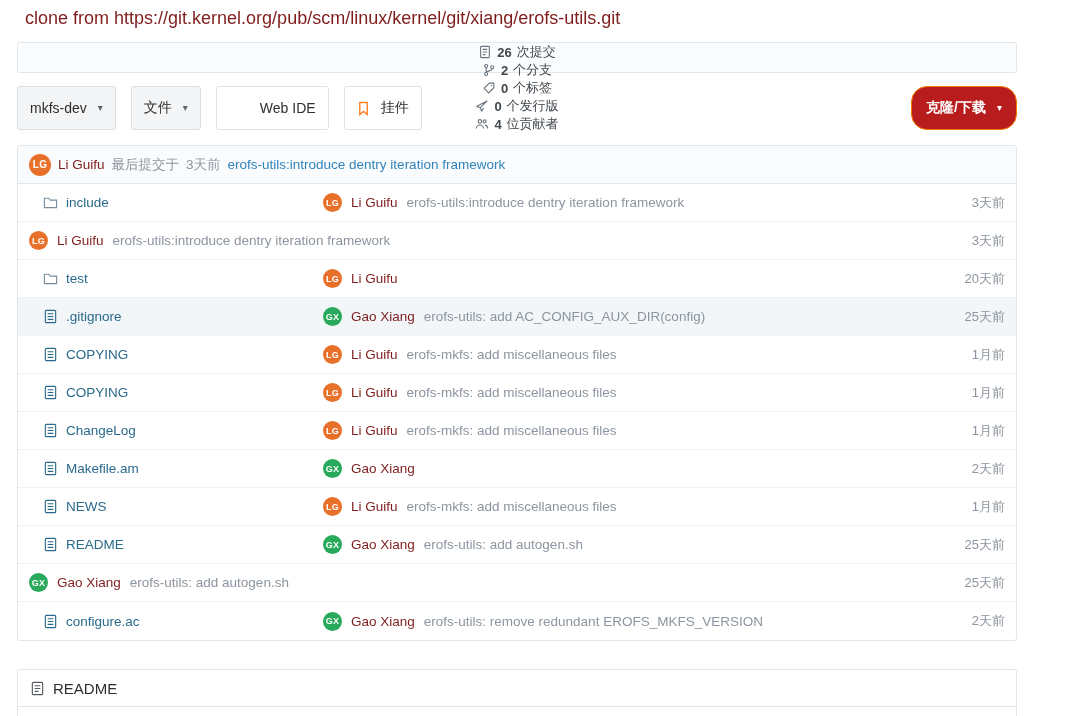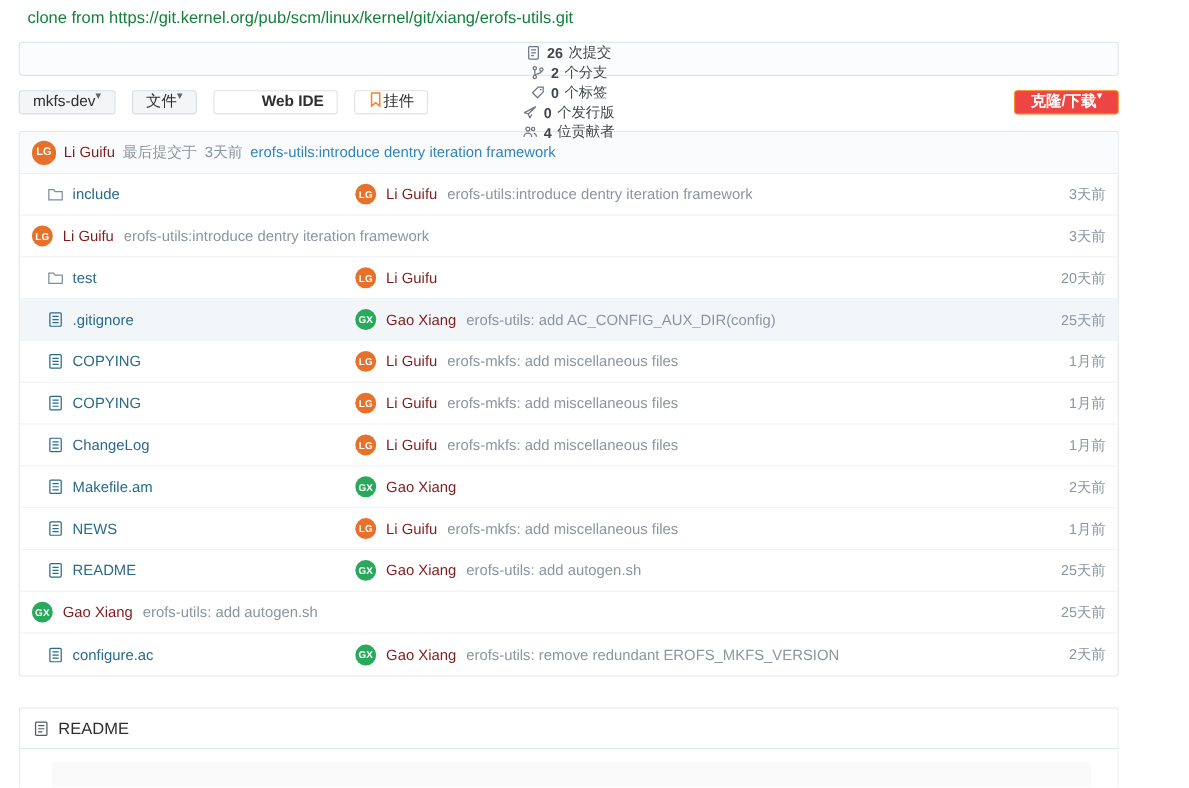--- a/index.html
+++ b/index.html
@@ -4,49 +4,49 @@
 <style>
   * { box-sizing: border-box; }
   html,body { margin:0; padding:0; }
   body {
     width:1081px; height:716px; overflow:hidden;
     background:#fff; color:#2e2e2e;
     font-family:"Liberation Sans","DejaVu Sans",sans-serif;
     font-size:14px;
   }
   a { cursor:pointer; }
-  .clone-line { padding:8px 0 0 25px; font-size:15px; color:#15803d; }
+  .clone-line { padding:8px 0 0 25px; font-size:18px; color:#7f1d1d; }
   .wrap { margin:0 17px; width:1000px; }
 
   
   .stats-bar {
     margin-top:13px; height:31px;
     display:flex; align-items:stretch;
     border:1px solid #e1e6ea; border-radius:3px; background:#fbfcfd;flex-direction:column;
   }
   .stat {
     flex:1; display:flex; align-items:center; justify-content:center; gap:5px;
     font-size:13px; color:#40464d; text-decoration:none;
   }
   .stat b { font-weight:700; }
   .stat-icon svg, .tree-icon svg, .bm-icon svg, .doc-icon svg { display:block; }
 
   
   .toolbar { margin-top:13px; display:flex; align-items:center; gap:15px; }
   .btn {
-    display:inline-flex; gap:0; height:22px; padding:0 12px;
+    display:inline-flex; align-items:center; gap:11px; height:44px; padding:0 12px;
     border:1px solid #dde2e7; border-radius:3px; background:#fff;
     font-size:14px; color:#2e2e2e; cursor:pointer; font-family:inherit;
   }
   .btn-gray { background:#f3f5f6; border-color:#d9dee3; }
-  .btn-bold { font-weight:700;padding-left:43px; }
+  .btn-bold { font-weight:400;padding-left:43px; }
   .caret { font-size:10px; color:#5f656c; line-height:1; }
   .btn-orange {
-    margin-left:auto; background:#ef4444; border-color:#f57c00;
-    color:#fff; font-weight:600; padding:0 14px;
+    margin-left:auto; background:#b91c1c; border-color:#f57c00;
+    color:#fff; font-weight:600; padding:0 14px;border-radius:16px;
   }
   .btn-orange .caret { color:#fff; }
 
   
   .tree-holder { margin-top:15px; border:1px solid #e3e7ea; border-radius:3px; }
   .tree-header {
     display:flex; align-items:center; gap:7px; height:38px; padding:0 11px;
     background:#fafbfc; border-bottom:1px solid #e3e7ea;
     font-size:13.5px; border-radius:3px 3px 0 0;
   }

